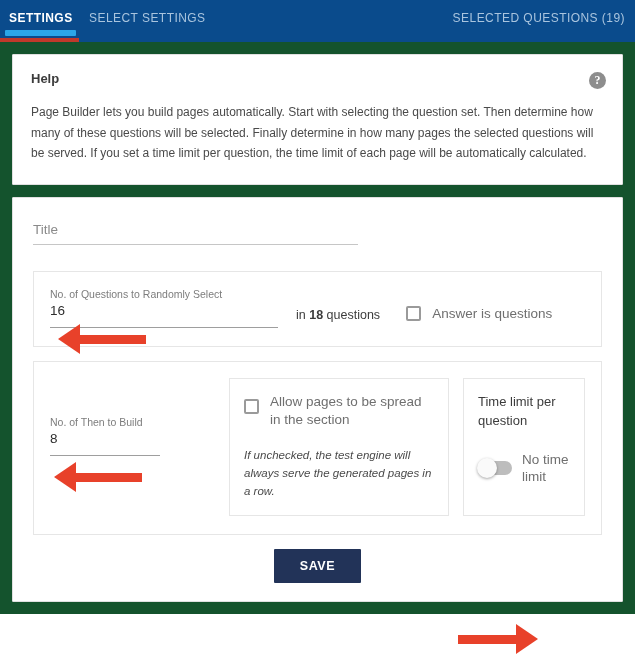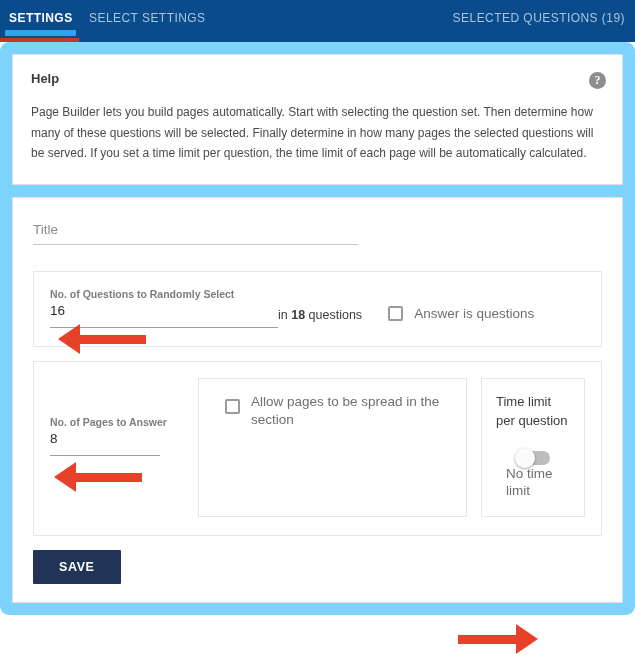--- a/index.html
+++ b/index.html
@@ -41,22 +41,21 @@
   .tab-underline-red {
     position: absolute;
     left: 0; top: 38px;
     width: 79px; height: 4px;
     background: #c0392b;
   }
 
   
   .page {
     padding: 12px;
-    background: #7dd3fc;
-    border-radius: 9px;
+    background: #14532d;
   }
 
   .card {
     border: 1px solid #e0e0e0;
     background: #fff;
     border-radius: 1px;
   }
 
   
   .help-card { padding: 16px 18px 20px 18px; position: relative; }
@@ -112,39 +111,39 @@
     margin-bottom: 14px;
   }
 
   .row { display: flex; align-items: flex-start; }
 
   .field-label {
     font-size: 10.5px;
     color: #7d7d7d;
     margin-bottom: 3px;
     white-space: nowrap;
-    font-weight: bold;
   }
   .num-input {
     width: 228px;
     border: none;
     border-bottom: 1px solid #9e9e9e;
     padding: 0 0 9px 0;
     font-size: 13.5px;
     font-family: "Liberation Sans", sans-serif;
     color: #2e2e2e;
     outline: none;
     background: transparent;
     display: block;
   }
   .num-input.short { width: 110px; }
 
   .inline-note {
     font-size: 12.5px;
     color: #3c3c3c;
+    margin-left: 18px;
     margin-top: 20px;
     white-space: nowrap;
   }
   .inline-note b { font-weight: 700; }
 
   
   .cb-wrap { display: flex; align-items: center; }
   .checkbox {
     width: 15px; height: 15px;
     border: 2px solid #9a9a9a;
@@ -159,28 +158,29 @@
     color: #6f6f6f;
   }
 
   .answer-required { margin-left: 26px; margin-top: 18px; }
 
   
   .pages-row { display: flex; align-items: stretch; gap: 14px; }
   .pages-left { width: 134px; padding-top: 38px; flex: 0 0 auto; }
   .pages-mid {
     border: 1px solid #e6e6e6;
-    padding: 14px 16px 14px 26px;
+    padding: 14px 16px 14px 14px;
     flex: 1 1 auto;
     min-width: 0;
+    margin-left: 31px;
   }
   .pages-right {
     border: 1px solid #e6e6e6;
     padding: 14px 14px 16px 14px;
-    width: 104px;
+    width: 122px;
     flex: 0 0 auto;
   }
   .spread-label {
     margin-left: 11px;
     font-size: 13.5px;
     color: #6f6f6f;
     line-height: 1.35;
   }
   .spread-row { display: flex; align-items: flex-start; }
   .spread-row .checkbox { margin-top: 6px; }
@@ -190,21 +190,21 @@
     color: #4a4a4a;
     line-height: 1.55;
     margin-top: 18px;
   }
   .tl-title {
     font-size: 13px;
     color: #3c3c3c;
     line-height: 1.45;
     margin-bottom: 20px;
   }
-  .toggle-row { display: flex; align-items: center; flex-direction: column; }
+  .toggle-row { display: flex; align-items: center; }
   .toggle {
     position: relative;
     width: 34px; height: 14px;
     background: #bdbdbd;
     border-radius: 7px;
     flex: 0 0 auto;
     cursor: pointer;
   }
   .toggle .knob {
     position: absolute;
@@ -217,21 +217,21 @@
   .toggle-label {
     margin-left: 10px;
     font-size: 13.5px;
     color: #6f6f6f;
     line-height: 1.3;
   }
 
   .advanced-row { margin-top: 6px; margin-bottom: 26px; }
 
   
-  .save-row { display: flex; justify-content: flex-start; align-items: center; }
+  .save-row { display: flex; justify-content: center; align-items: center; }
   .save-button {
     background: #223358;
     color: #ffffff;
     border: none;
     font-size: 12.5px;
     font-weight: 700;
     letter-spacing: .6px;
     font-family: "Liberation Sans", sans-serif;
     padding: 10px 26px;
     cursor: pointer;
@@ -309,29 +309,30 @@
           <div class="checkbox"></div>
           <div class="cb-label">Answer is questions</div>
         </div>
       </div>
     </div>
 
     <div class="group">
       <div class="pages-row">
 
         <div class="pages-left">
-          <div class="field-label">No. of Pages to Answer</div>
+          <div class="field-label">No. of Then to Build</div>
           <input class="num-input short" type="text" value="8" style="">
         </div>
 
         <div class="pages-mid">
           <div class="spread-row">
             <div class="checkbox"></div>
             <div class="spread-label">Allow pages to be spread in the section</div>
           </div>
+          <div class="hint">If unchecked, the test engine will always serve the generated pages in a row.</div>
         </div>
 
         <div class="pages-right">
           <div class="tl-title">Time limit per question</div>
           <div class="toggle-row">
             <div class="toggle">
               <div class="knob"></div>
             </div>
             <div class="toggle-label">No time limit</div>
           </div>

